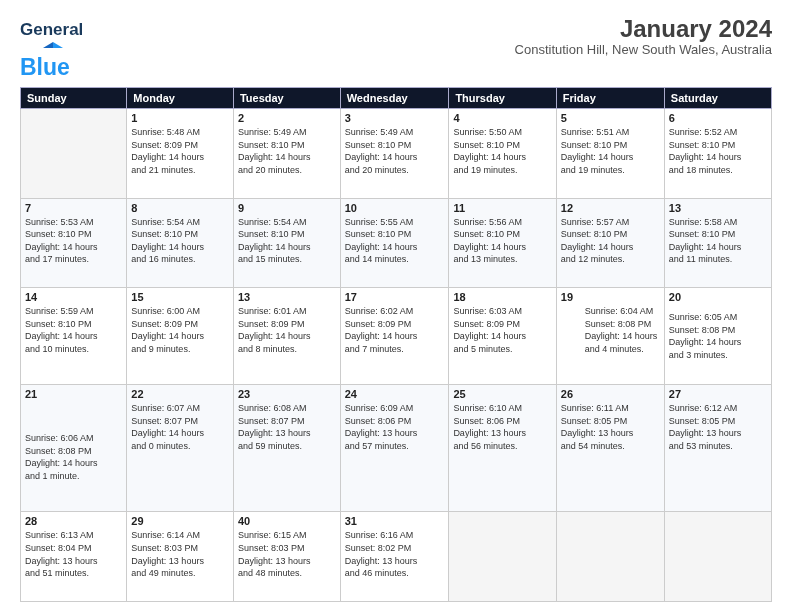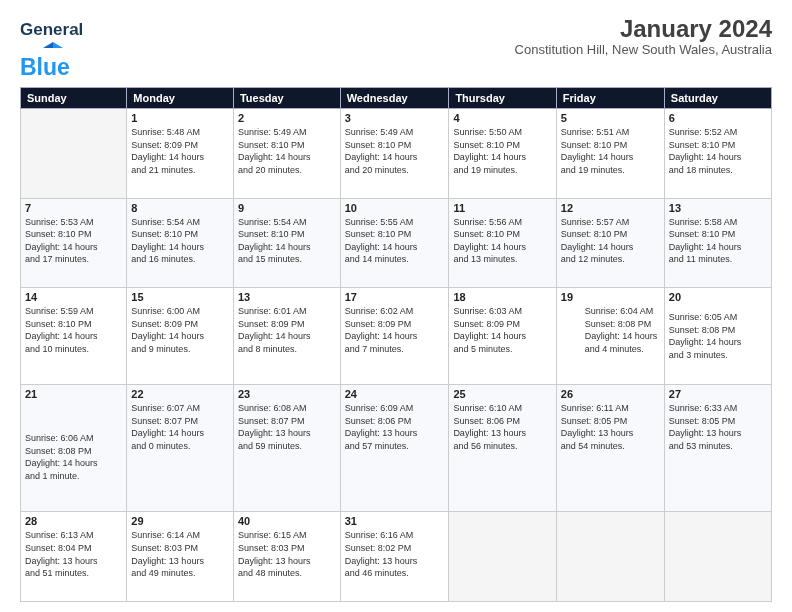--- a/index.html
+++ b/index.html
@@ -307,21 +307,21 @@
           </td>
           <td>
             <span class="day-num">26</span>
             <div class="day-info" style="white-space: pre-line;">Sunrise: 6:11 AM
 Sunset: 8:05 PM
 Daylight: 13 hours
 and 54 minutes.</div>
           </td>
           <td>
             <span class="day-num">27</span>
-            <div class="day-info" style="white-space: pre-line;">Sunrise: 6:33 AM
+            <div class="day-info" style="white-space: pre-line;">Sunrise: 6:12 AM
 Sunset: 8:05 PM
 Daylight: 13 hours
 and 53 minutes.</div>
           </td>
         </tr>
         <tr>
           <td>
             <span class="day-num">28</span>
             <div class="day-info" style="white-space: pre-line;">Sunrise: 6:13 AM
 Sunset: 8:04 PM

